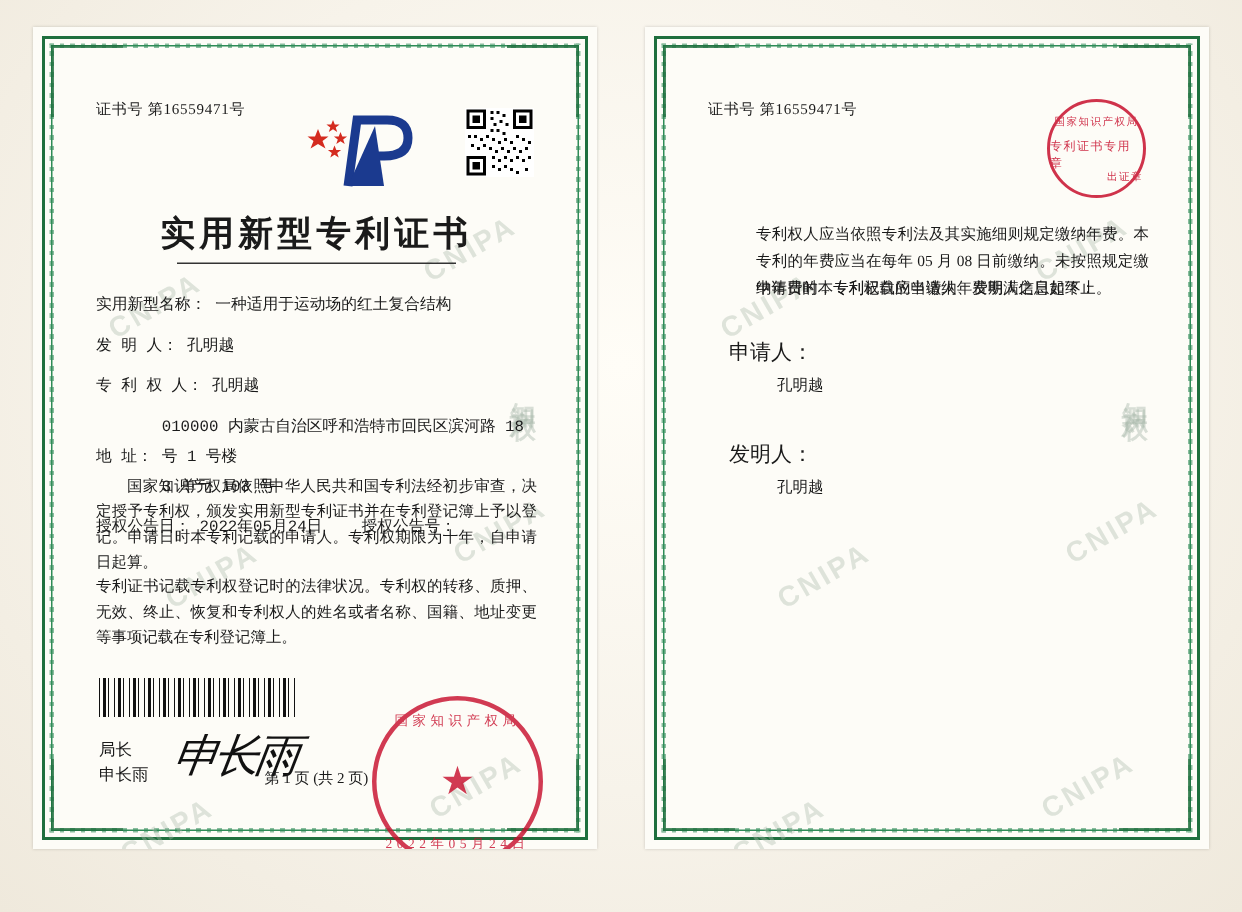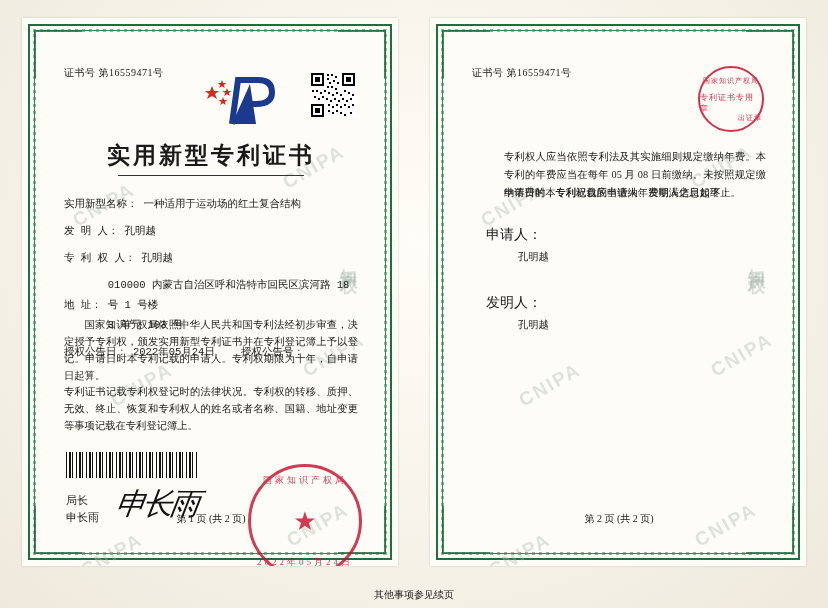--- a/index.html
+++ b/index.html
@@ -456,18 +456,16 @@
       </div>
 
       <div class="rp-para a">专利权人应当依照专利法及其实施细则规定缴纳年费。本专利的年费应当在每年 05 月 08 日前缴纳。未按照规定缴纳年费的，专利权自应当缴纳年费期满之日起终止。</div>
       <div class="rp-para b">申请日时本专利记载的申请人、发明人信息如下：</div>
 
       <div class="rp-label l1">申请人：</div>
       <div class="rp-value v1">孔明越</div>
       <div class="rp-label l2">发明人：</div>
       <div class="rp-value v2">孔明越</div>
 
-      <div class="page-no">第 2 页 (共 2 页)</div>
     </div>
   </div>
 
-  <div class="footer-note">其他事项参见续页</div>
 </div>
 
 </body></html>

